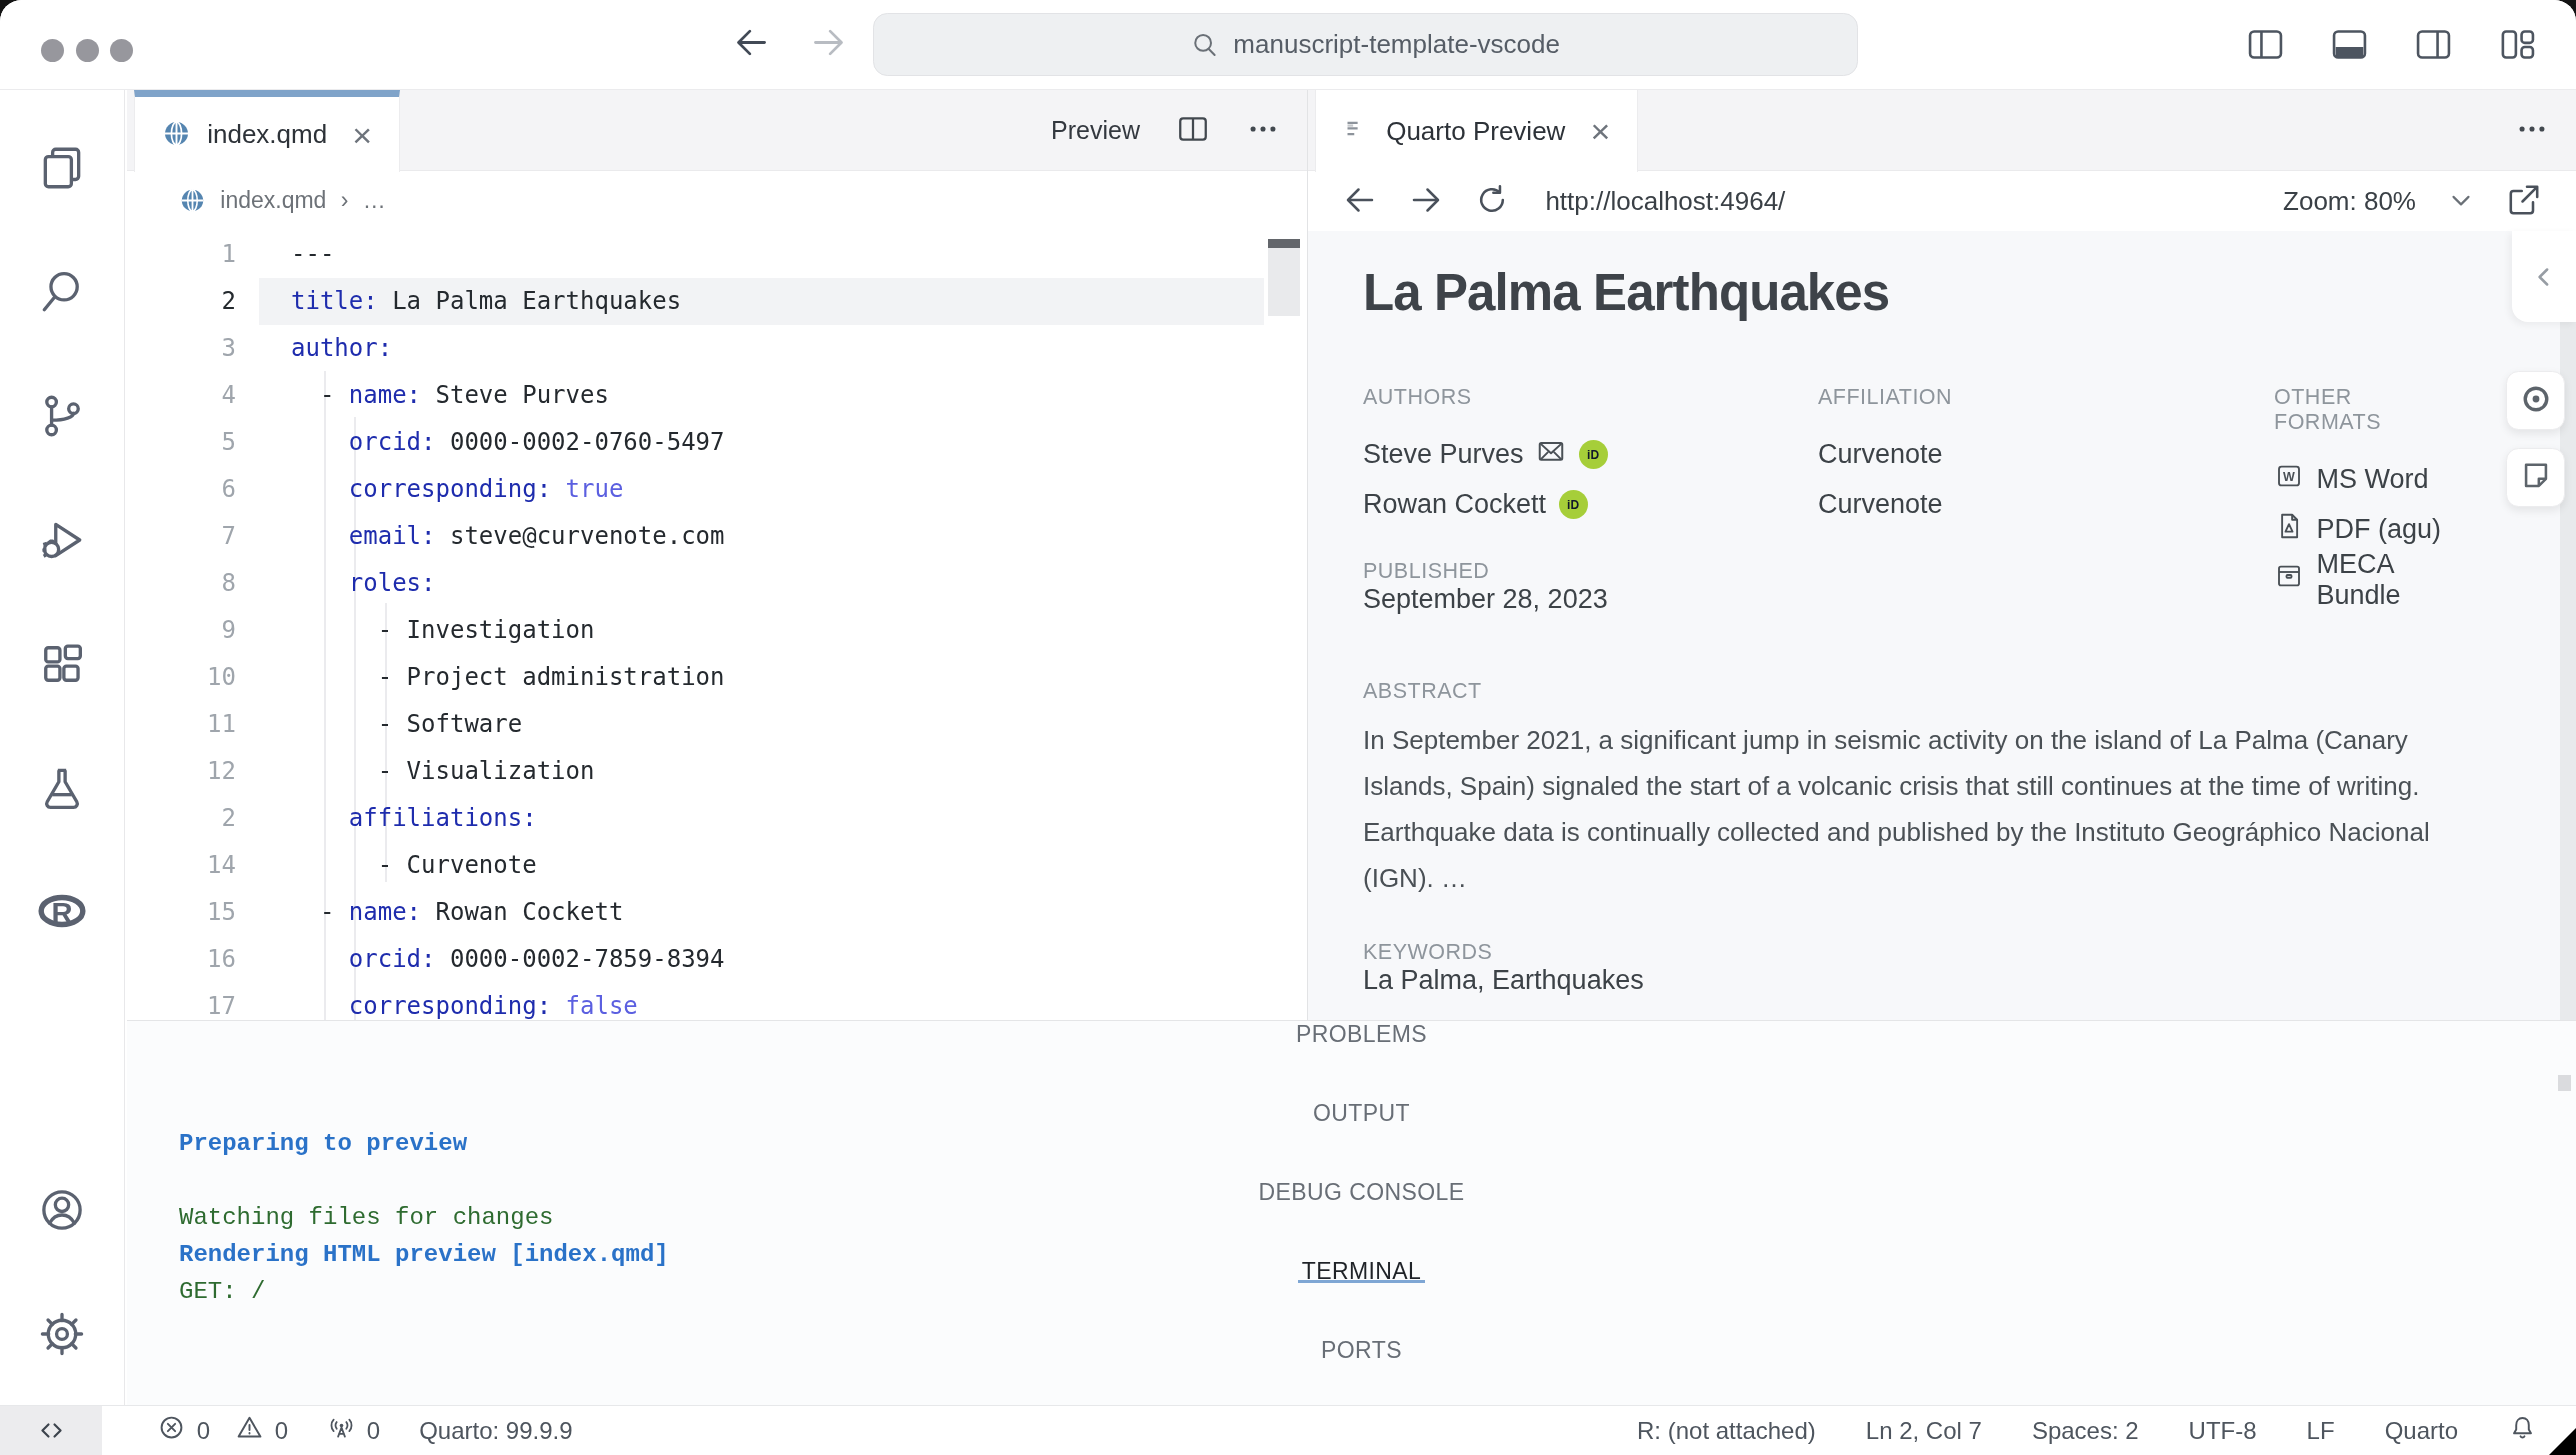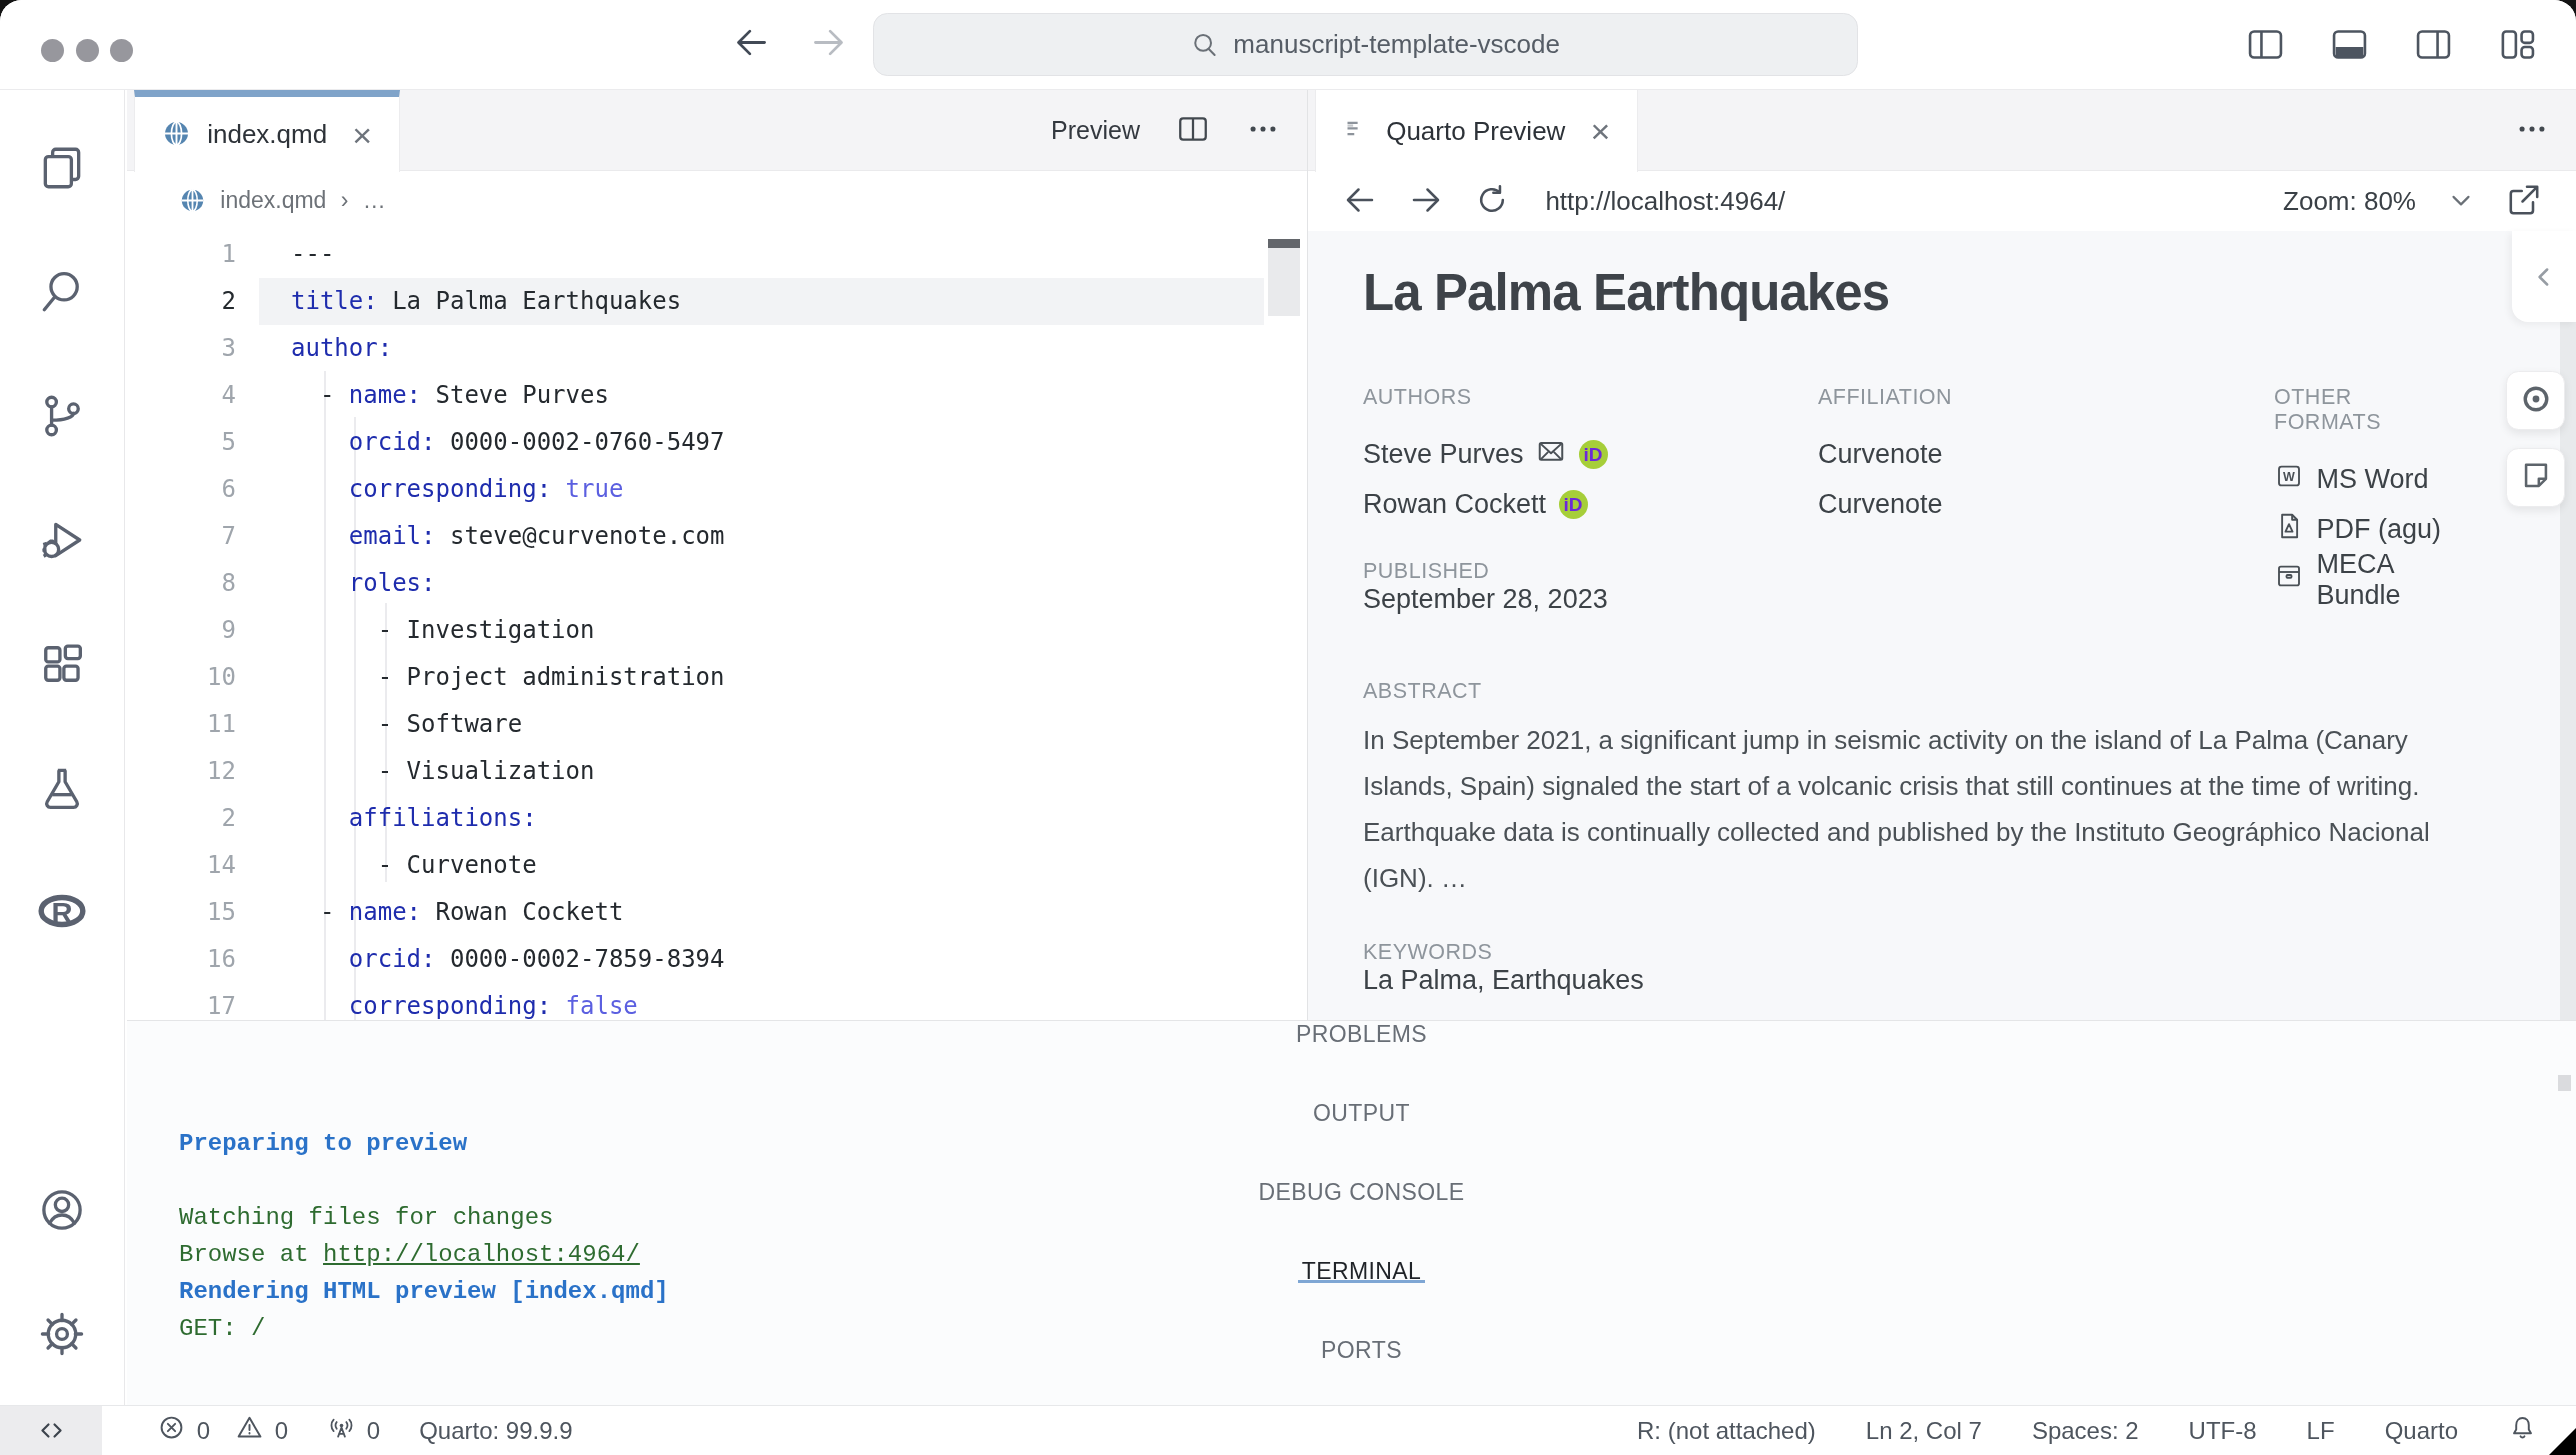--- a/index.html
+++ b/index.html
@@ -64,21 +64,21 @@
   .pnav .zoom{margin-left:auto;font-size:26px;color:#3a4046;}
   .pnav .zchev svg{width:30px;height:30px;color:#6a7077;}
   .pdoc{position:absolute;top:141px;left:0;right:0;bottom:0;background:#f7f8fa;}
   .pscroll{position:absolute;top:141px;right:0;bottom:0;width:16px;background:#e8eaec;}
   .pd-title{position:absolute;left:55px;top:32px;font-size:51px;font-weight:bold;color:#3e4349;letter-spacing:-0.9px;}
   .pd-label{font-size:21.5px;color:#8e959c;letter-spacing:0.5px;}
   .pd-meta{position:absolute;left:55px;top:154px;right:116px;display:grid;grid-template-columns:455px 456px auto;}
   .pd-rows{margin-top:19.7px;}
   .pd-row{height:50px;display:flex;align-items:center;gap:12.5px;font-size:27px;color:#3c4247;}
   .pd-row svg{width:30px;height:30px;color:#4a5056;}
-  .orcid{width:29px;height:29px;border-radius:50%;background:var(--orcid_green);color:#6d28d9;font-size:19px;font-weight:bold;display:flex;align-items:center;justify-content:center;}
+  .orcid{width:29px;height:29px;border-radius:50%;background:var(--orcid_green);color:#0f172a;font-size:12px;font-weight:bold;display:flex;align-items:center;justify-content:center;}
   .pd-pub{position:absolute;left:55px;top:328px;}
   .pd-value{font-size:27px;color:#3c4247;margin-top:0;}
   .pd-abs{position:absolute;left:55px;top:448px;right:125px;}
   .pd-abs p{margin:12.5px 0 0 0;font-size:26px;line-height:46px;color:#4a5055;}
   .pd-key{position:absolute;left:55px;top:709px;}
   .pv-collapse{position:absolute;top:141px;right:0;width:64px;height:91px;background:#fff;border-radius:0 0 0 16px;display:flex;align-items:center;justify-content:center;color:#979da4;box-shadow:-2.7px 2.7px 7.2px rgba(0,0,0,0.05);z-index:5;}
   .pv-collapse svg{width:30px;height:30px;}
   .pv-btn{position:absolute;right:10.7px;width:59px;height:59px;background:#fff;border:1.8px solid #ececee;border-radius:12.5px;box-shadow:0 3.6px 9px rgba(0,0,0,0.08);display:flex;align-items:center;justify-content:center;color:#5d646b;z-index:5;}
   .pv-btn svg{width:34px;height:34px;}
 
@@ -511,21 +511,20 @@
             </svg></span>
         <span><svg viewBox="0 0 24 24" fill="none" stroke="currentColor" stroke-width="1.6" stroke-linecap="round">
               <path d="M6 6l12 12M18 6L6 18"></path>
             </svg></span>
       </div>
     </div>
     <div class="term" id="terminal-lines">
         <div class="tline t-blue"><span>Preparing to preview</span></div>
         <div class="tline t-plain"><span>&nbsp;</span></div>
         <div class="tline t-green"><span>Watching files for changes</span></div>
-        <div class="tline t-green"><span>Browse at </span><span class="t-link">http://localhost:4964/</span></div>
         <div class="tline t-blue"><span>Rendering HTML preview [index.qmd]</span></div>
         <div class="tline t-green"><span>GET: /</span></div>
       </div>
     <div class="term-scroll"></div>
   </div>
 
   <div class="statusbar">
     <div class="sb-remote">
         <svg viewBox="0 0 24 24" fill="none" stroke="currentColor" stroke-width="1.8" stroke-linecap="round" stroke-linejoin="round">
           <path d="M9.5 7l-5 5 5 5M14.5 7l5 5-5 5"></path>

